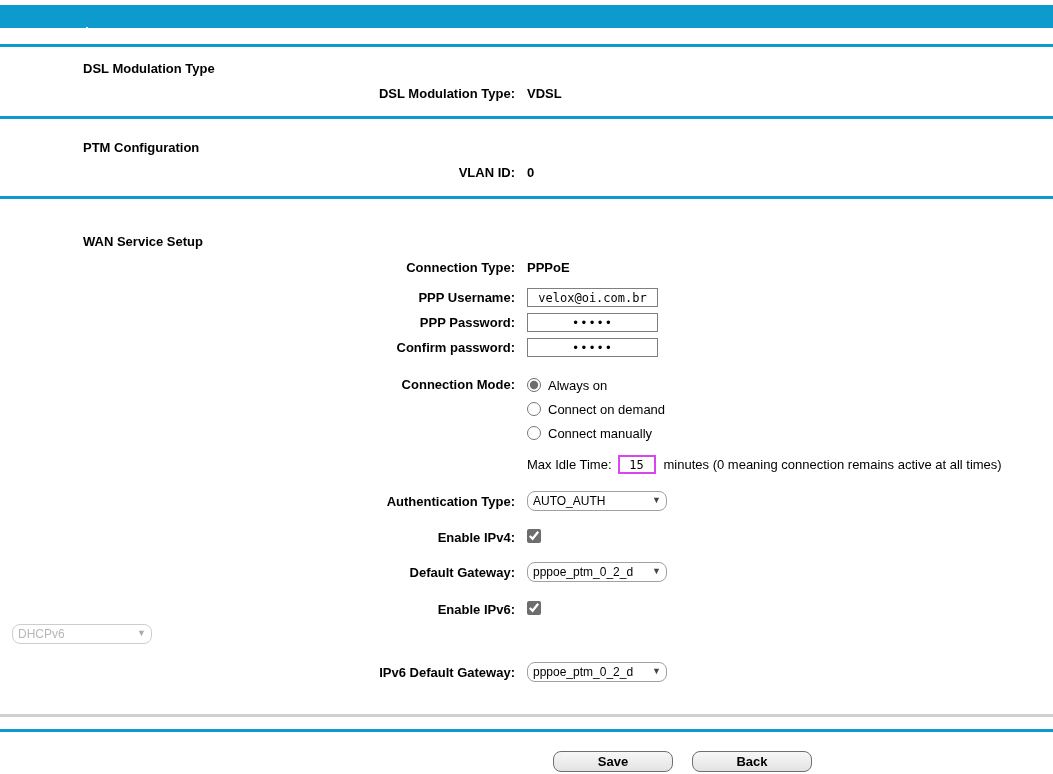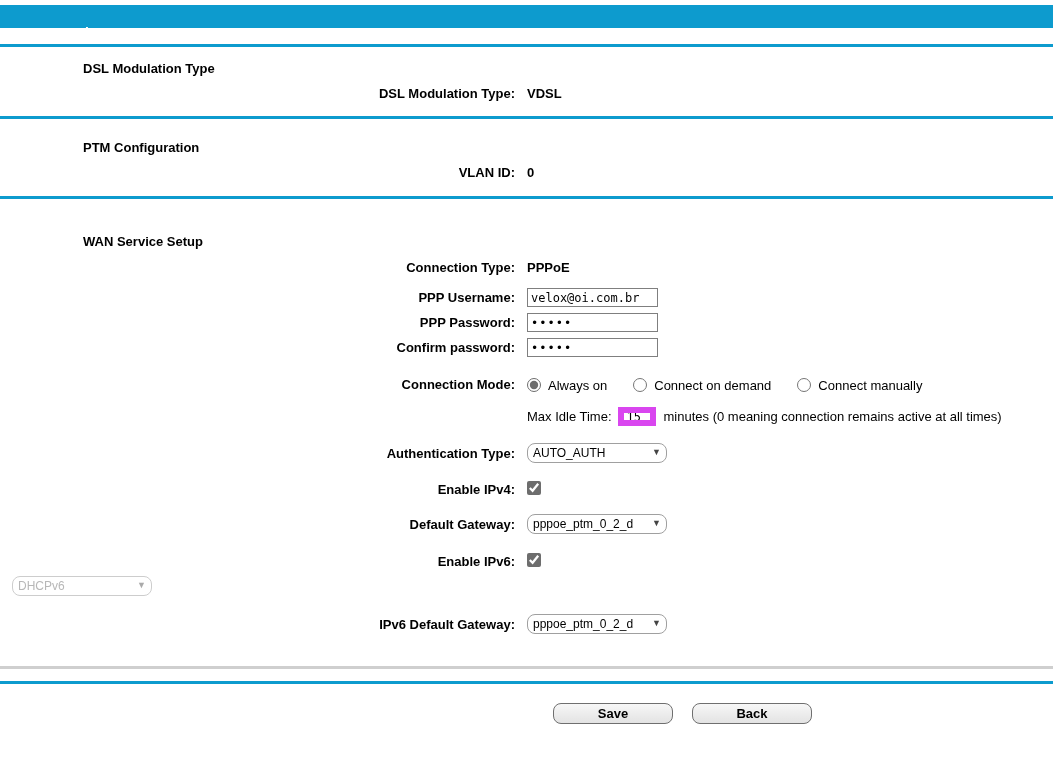--- a/index.html
+++ b/index.html
@@ -20,34 +20,34 @@
 
   
   .frow { display: flex; align-items: center; }
   .frow.top { align-items: flex-start; }
   .lbl { width: 515px; text-align: right; font-weight: bold; font-size: 13px; flex: 0 0 515px; }
   .val { margin-left: 12px; font-size: 13px; }
   .val.bold { font-weight: bold; }
 
   input[type=text] { width: 131px; height: 19px; border: 1px solid #7f7f7f;
     font-family: "DejaVu Sans Mono", monospace; font-size: 12px; padding: 0 3px;
-    background: #fff; color: #000; }
+    background: #fff; color: #000; text-align: center; }
   input.pwd { letter-spacing: 1px; }
-  input.small { width: 38px; border: 6px solid #d946ef; }
+  input.small { width: 38px; border: 2px solid #d946ef; }
 
   .selwrap { position: relative; display: inline-block; }
   select { appearance: none; -webkit-appearance: none; width: 140px; height: 20px;
     border: 1px solid #a0a0a0; background: #fff; font-family: "Liberation Sans", sans-serif;
     font-size: 12px; padding: 0 18px 0 5px; color: #000; border-radius: 8px; }
   select:disabled { color: #9a9a9a; background: #fff; border-color: #b8b8b8; }
   .selarrow { position: absolute; right: 6px; top: 4px; font-size: 9px; color: #444;
     pointer-events: none; }
   .selarrow.dis { color: #aaa; }
 
-  .radio-stack { display: flex; flex-direction: row; gap: 26px; }
+  .radio-stack { display: flex; flex-direction: column; }
   .radio-row { display: flex; align-items: center; height: 16px; margin-bottom: 8px; }
   .radio-row input { margin-right: 7px; }
   .radio-row label, .chk-label { font-size: 13px; font-weight: normal; }
 
   .idle-row { display: flex; align-items: center; font-size: 13px; margin-top: 6px; }
   .idle-row .idle-lbl { margin-right: 6px; }
   .idle-row .suffix { margin-left: 8px; }
 
   input[type=checkbox], input[type=radio] { width: 14px; height: 14px; accent-color: #6d6d6d; }
 

